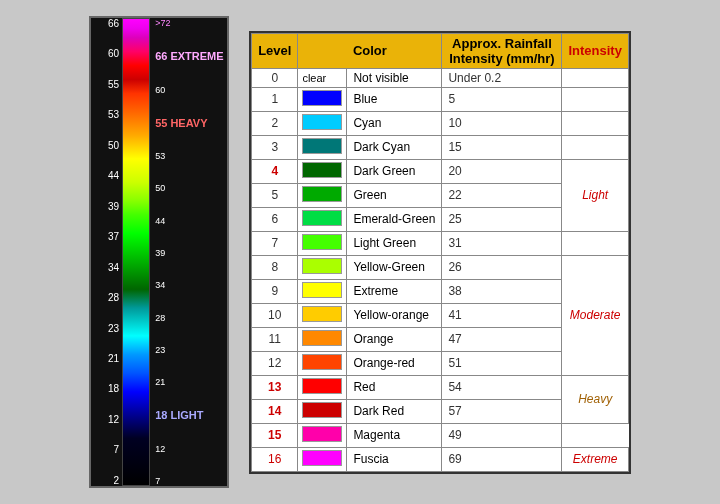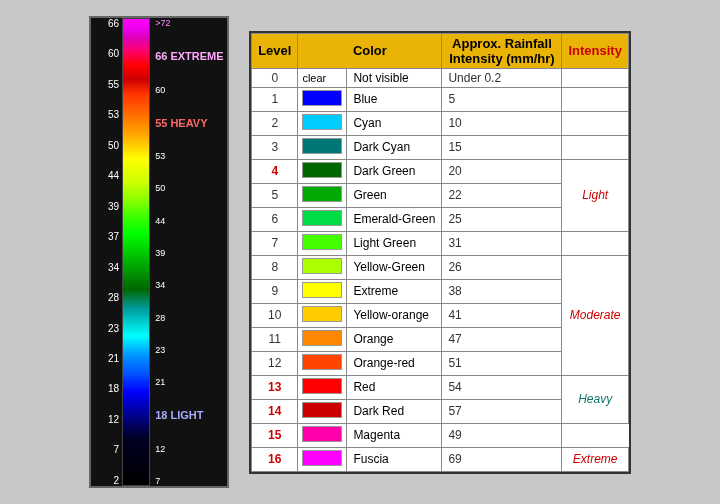--- a/index.html
+++ b/index.html
@@ -279,36 +279,36 @@
           <td class="level-cell">12</td>
           <td style="padding: 2px 4px;"><span class="color-swatch" style="background-color: rgb(255, 68, 0);"></span></td>
           <td class="color-name-cell">Orange-red</td>
           <td class="rainfall-cell">51</td>
         </tr>
         <tr>
           <td class="level-cell" style="color: rgb(204, 0, 0); font-weight: bold;">13</td>
           <td style="padding: 2px 4px;"><span class="color-swatch" style="background-color: rgb(255, 0, 0);"></span></td>
           <td class="color-name-cell">Red</td>
           <td class="rainfall-cell">54</td>
-          <td class="intensity-cell" rowspan="2" style="vertical-align: middle; font-style: italic; color: #0f766e;">Heavy</td>
+          <td class="intensity-cell" rowspan="2" style="vertical-align: middle; font-style: italic; color: #a16207;">Heavy</td>
         </tr>
         <tr>
           <td class="level-cell" style="color: rgb(204, 0, 0); font-weight: bold;">14</td>
           <td style="padding: 2px 4px;"><span class="color-swatch" style="background-color: rgb(204, 0, 0);"></span></td>
           <td class="color-name-cell">Dark Red</td>
           <td class="rainfall-cell">57</td>
         </tr>
         <tr>
           <td class="level-cell" style="color: rgb(204, 0, 0); font-weight: bold;">15</td>
           <td style="padding: 2px 4px;"><span class="color-swatch" style="background-color: rgb(255, 0, 170);"></span></td>
           <td class="color-name-cell">Magenta</td>
           <td class="rainfall-cell">49</td>
         </tr>
         <tr>
-          <td class="level-cell" style="color: rgb(204, 0, 0); font-weight: bold;">16</td>
+          <td class="level-cell" style="color: rgb(204, 0, 0); font-weight: normal;">16</td>
           <td style="padding: 2px 4px;"><span class="color-swatch" style="background-color: rgb(255, 0, 255);"></span></td>
           <td class="color-name-cell">Fuscia</td>
           <td class="rainfall-cell">69</td>
           <td class="intensity-cell" rowspan="1" style="vertical-align: middle; font-style: italic; color: rgb(204, 0, 0);">Extreme</td>
         </tr>
       </tbody>
   </table>
 </div>
 
 </body></html>

